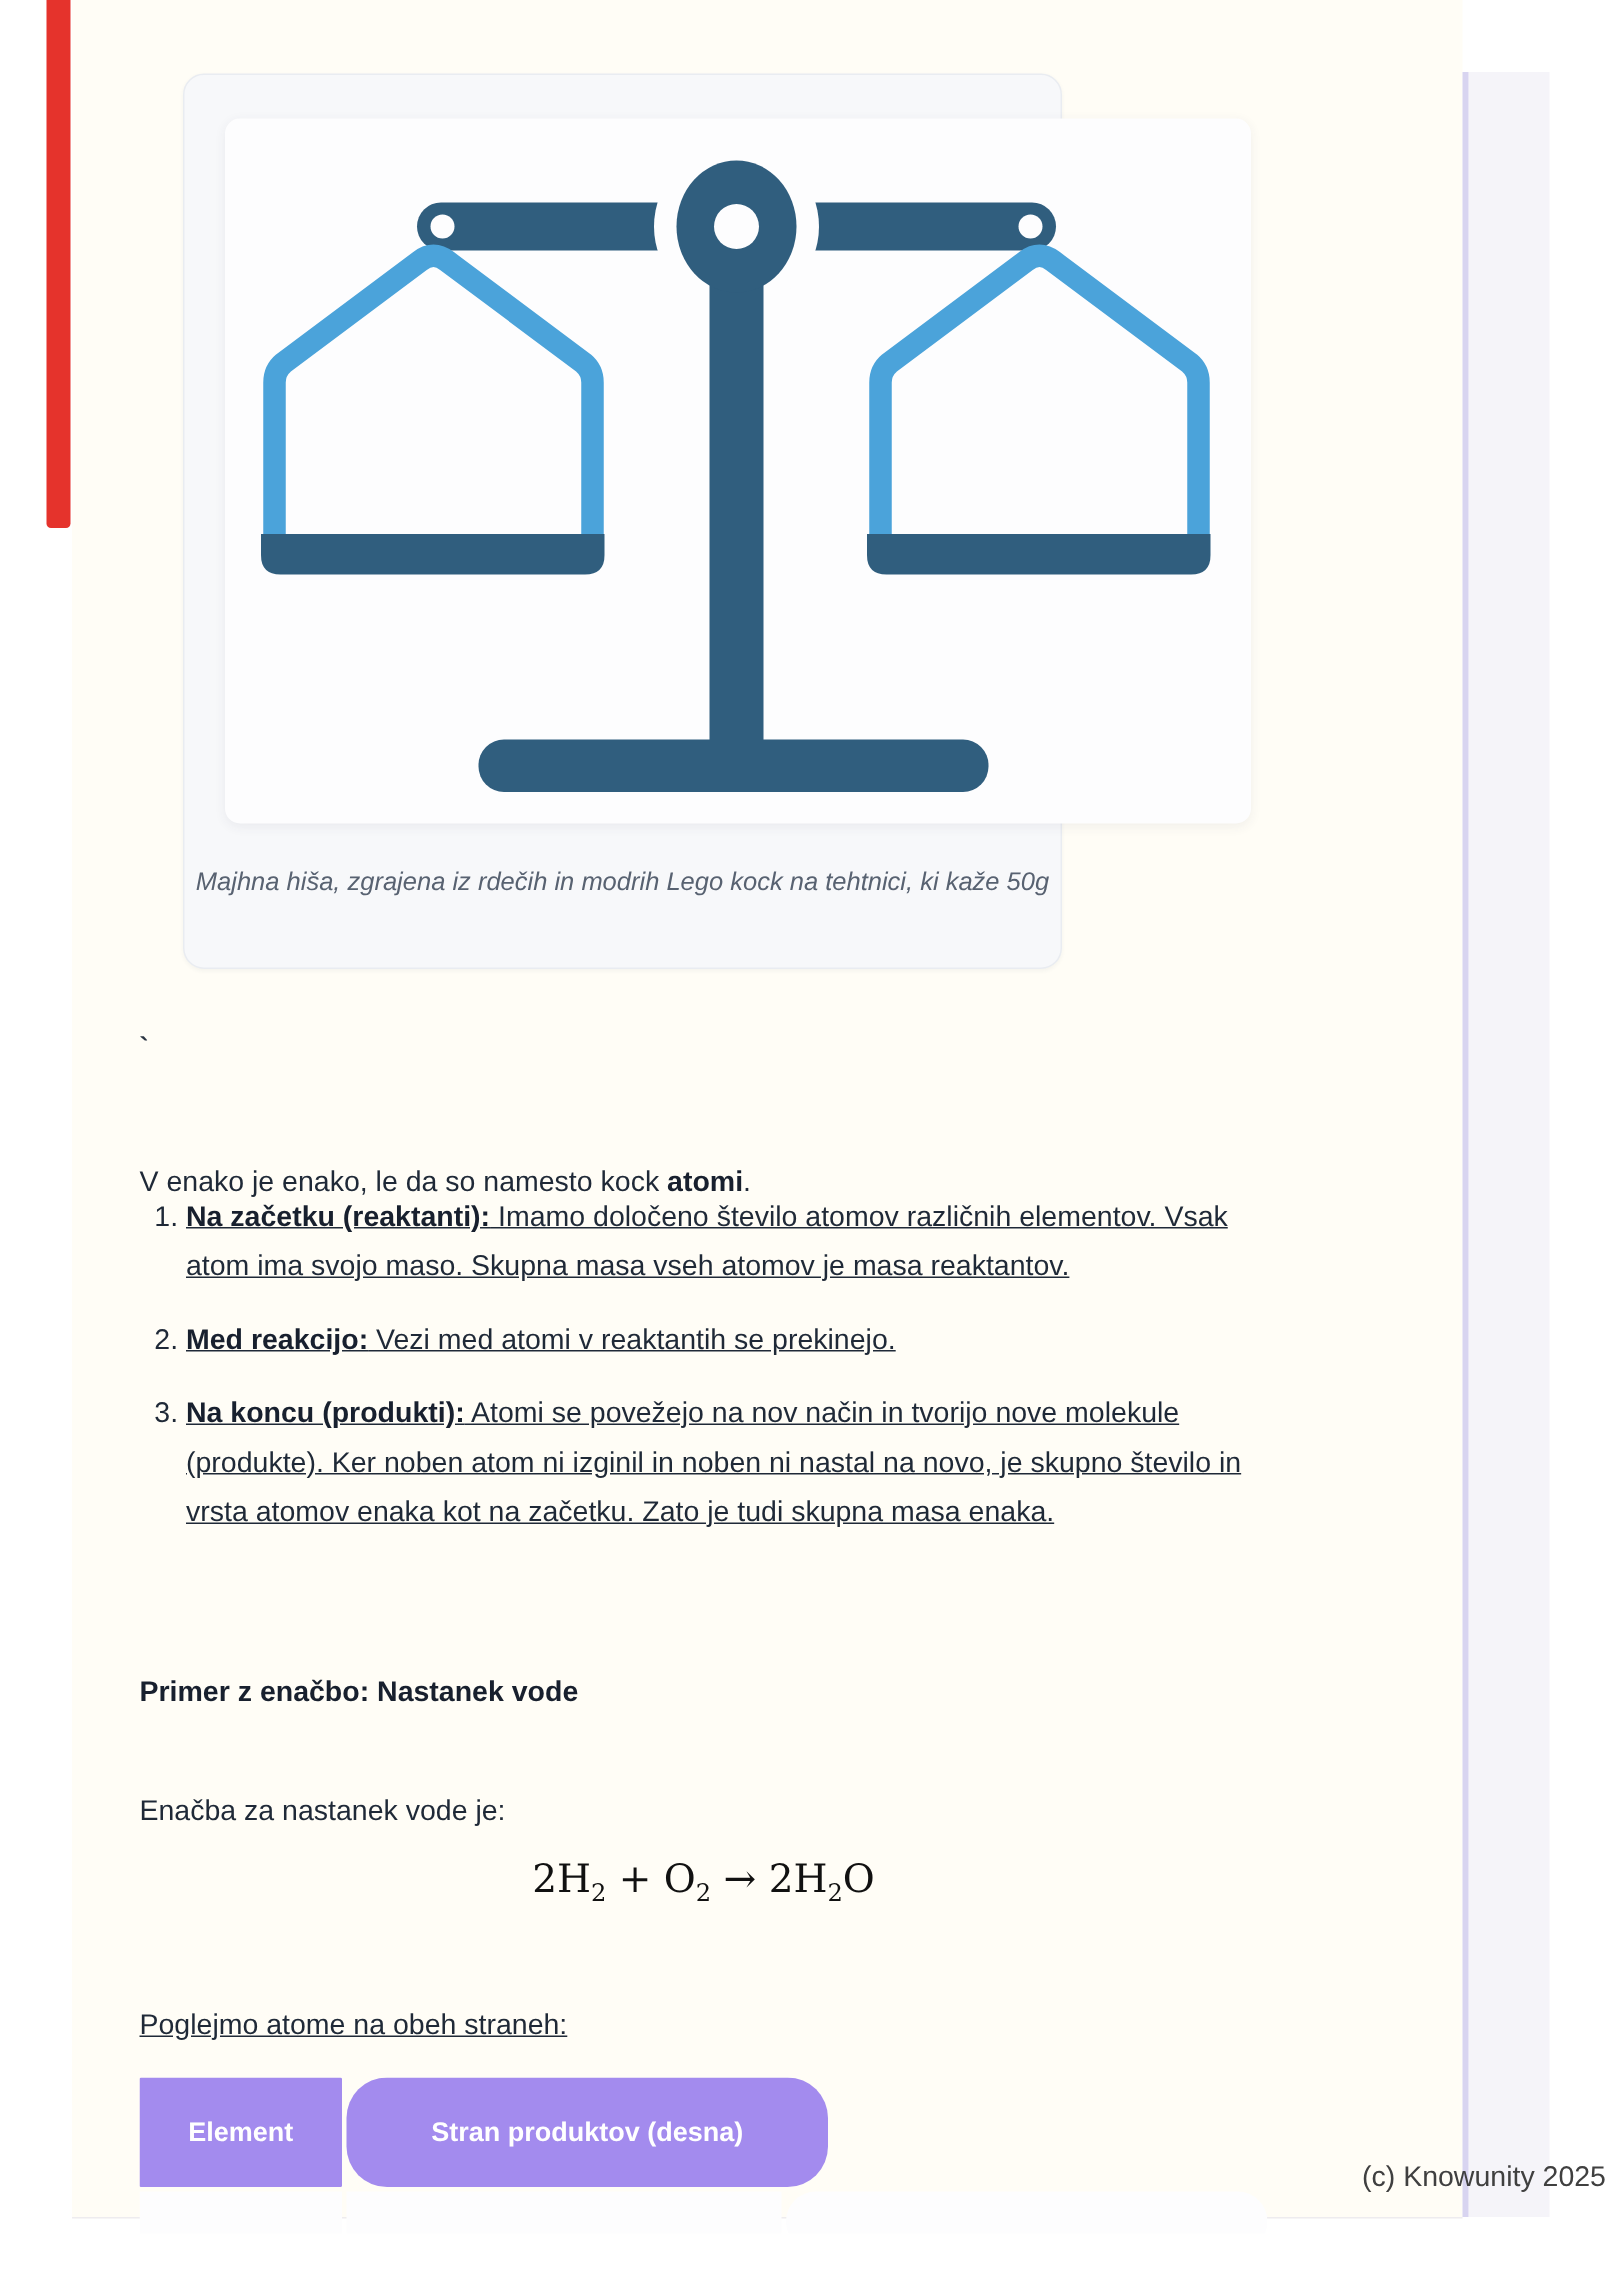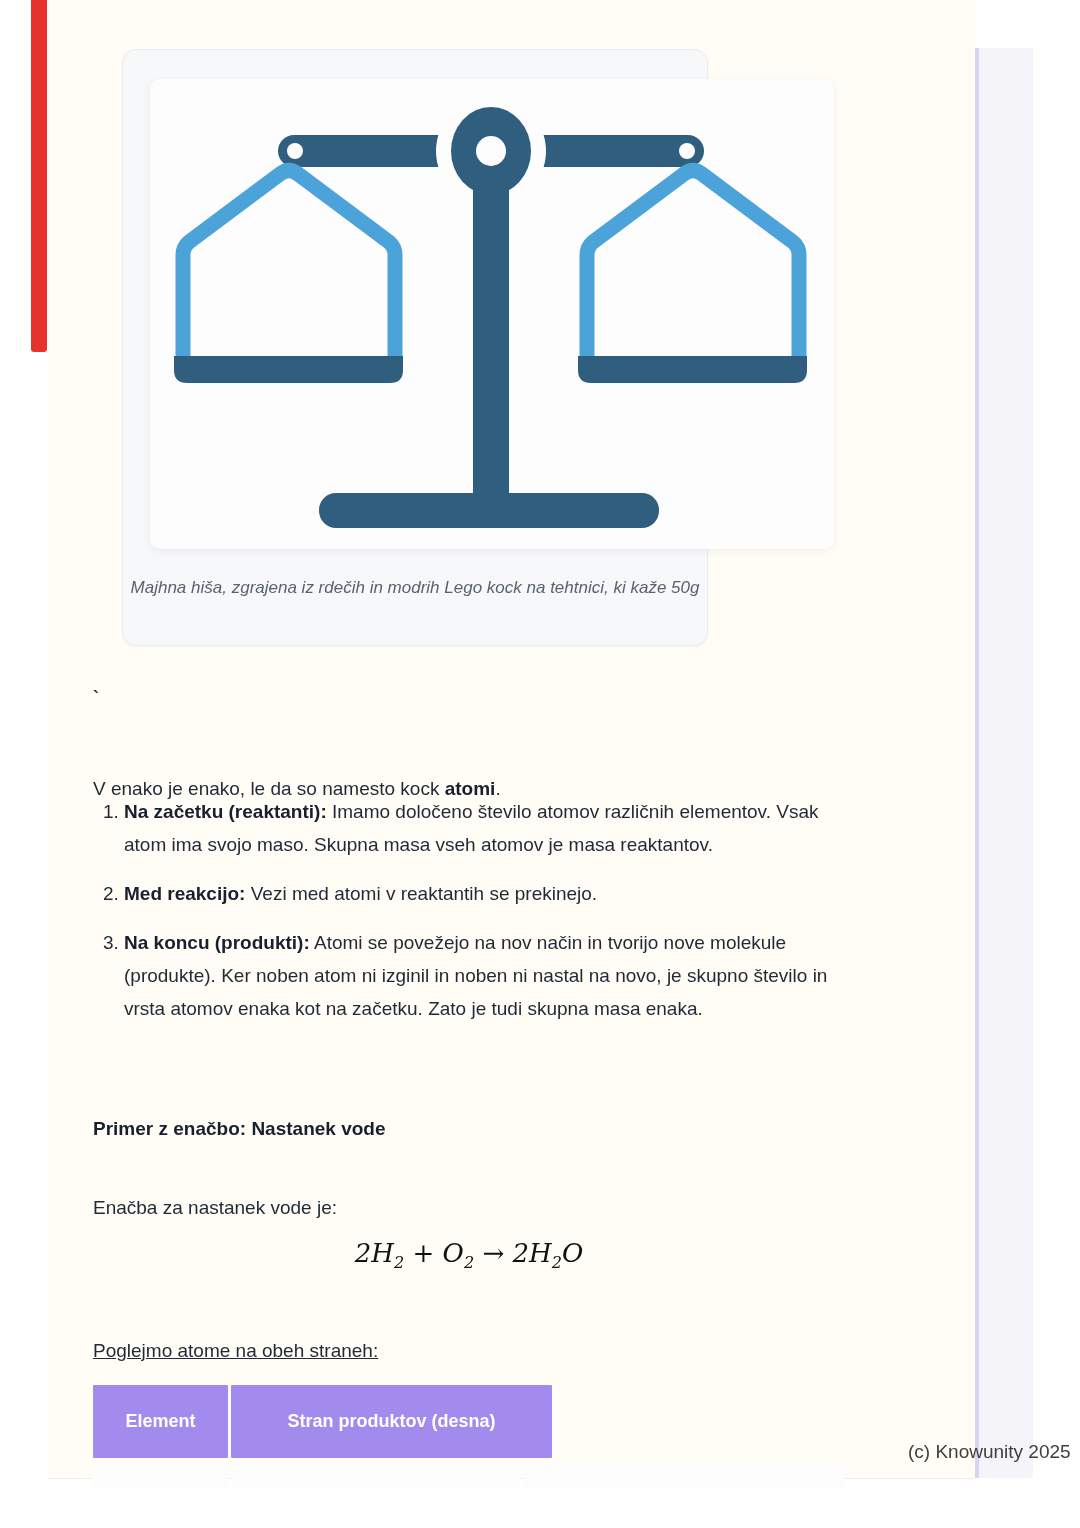--- a/index.html
+++ b/index.html
@@ -37,46 +37,46 @@
   }
   .figure-caption{
     position:absolute;left:0;top:528px;width:100%;
     text-align:center;font-style:italic;font-size:17px;color:#586271;
   }
   .stray{position:absolute;left:93px;top:688px;font-size:18px;font-weight:700;color:#2a3442;z-index:3;}
   .intro{position:absolute;left:93px;top:753px;width:770px;font-size:19px;line-height:33px;z-index:3;}
   b,.bold{font-weight:700;color:#18202e;}
   ol.steps{
     position:absolute;left:93px;top:795px;width:740px;margin:0;
-    padding-left:31px;font-size:19px;line-height:33px;z-index:3;
+    padding-left:31px;font-size:19px;line-height:33px;z-index:3;text-decoration:underline;
   }
   ol.steps li{margin-bottom:16px;}
   .subheading{
     position:absolute;left:93px;top:1118px;width:752px;
     font-size:19px;font-weight:700;color:#18202e;z-index:3;
   }
   .eq-intro{position:absolute;left:93px;top:1178px;width:752px;font-size:19px;z-index:3;}
   .equation{
     position:absolute;left:93px;top:1238px;width:752px;text-align:center;
-    font-family:"DejaVu Serif","Liberation Serif",serif;font-size:26px;color:#111;z-index:3;font-style:italic;
+    font-family:"DejaVu Serif","Liberation Serif",serif;font-size:26px;color:#111;z-index:3;
   }
   .equation sub{font-size:0.62em;}
   .table-intro{position:absolute;left:93px;top:1321px;width:752px;font-size:19px;z-index:3;text-decoration:underline;}
   .atoms-table{
     position:absolute;left:93px;top:1385px;width:752px;height:104px;
     overflow:hidden;z-index:3;text-align:center;
   }
   .thead,.tbody-row{display:flex;gap:3px;}
   .th{
     background:#a38bee;color:#ffffff;font-size:18px;font-weight:600;
     height:73px;display:flex;align-items:center;justify-content:center;
     border-radius:1px;
   }
   .td{background:#fdfdfe;height:40px;margin-top:3px;}
-  .c1{width:135px;} .c2{width:290px;} .c3{width:321px;}
+  .c1{width:135px;} .c2{width:290px;} .c3{width:321px;border-radius:27px;}
   .copyright{
     position:absolute;left:888px;top:1441px;width:160px;
     font-size:19px;color:#404040;z-index:6;white-space:nowrap;margin-left:20px;
   }
 </style>
 </head>
 <body>
 
 <div class="paper"></div>
 <div class="red-strip"></div>

